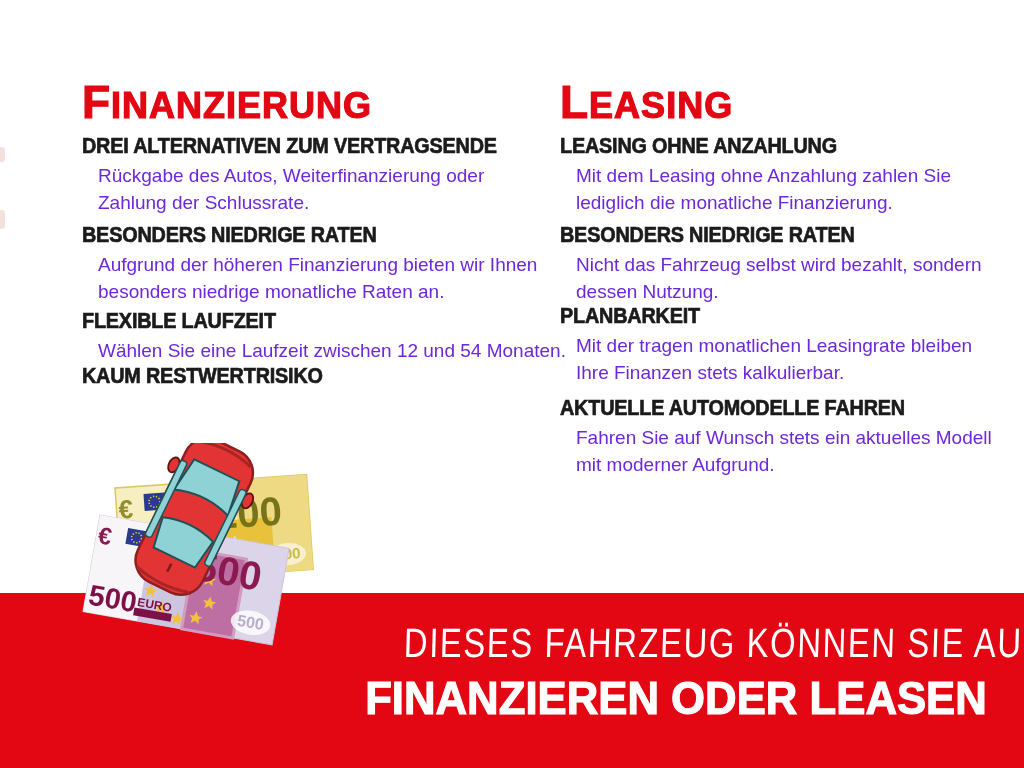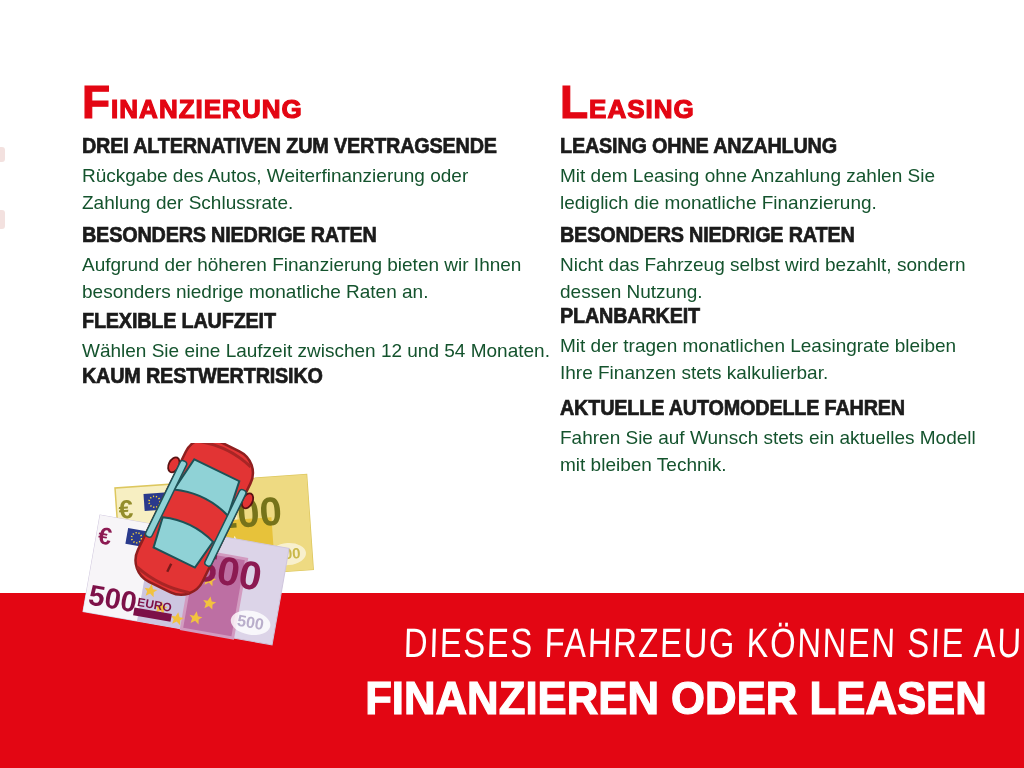--- a/index.html
+++ b/index.html
@@ -7,35 +7,35 @@
     width:1024px;height:768px;position:relative;overflow:hidden;
     background:#ffffff;
     font-family:"Liberation Sans",sans-serif;
     -webkit-font-smoothing:antialiased;
   }
   :root{--red:#e30613;--ink:#1b1b1b;}
 
   .column{position:absolute;}
   .title{
     margin:0;position:absolute;top:0;left:0;
-    font-weight:700;font-size:26px;line-height:44px;
+    font-weight:700;font-size:36px;line-height:44px;
     color:var(--red);-webkit-text-stroke:1.2px var(--red);
     text-transform:uppercase;letter-spacing:1px;white-space:nowrap;
     font-family:"Liberation Sans",sans-serif;
   }
   .title::first-letter{font-size:46px;}
 
   .section{position:absolute;left:0;}
   .sec-h{
     margin:0;font-weight:700;font-size:22px;line-height:26px;
     color:var(--ink);-webkit-text-stroke:0.7px var(--ink);
     letter-spacing:-0.2px;white-space:nowrap;
     transform:scaleX(0.9);transform-origin:0 50%;
   }
-  .body{margin:3px 0 0 0;font-size:19px;line-height:27px;color:#14532d;}
+  .body{margin:3px 0 0 16px;font-size:19px;line-height:27px;color:#6d28d9;}
   .bl{display:block;white-space:nowrap;}
 
   .edge-mark{position:absolute;left:0;width:5px;background:#e9c9c4;opacity:.55;border-radius:0 3px 3px 0;}
 
   .banner{
     position:absolute;left:0;top:593px;width:1024px;height:175px;
     background:var(--red);
   }
   .banner-text{
     position:absolute;left:336px;right:8px;top:26px;
@@ -116,21 +116,21 @@
     <p class="body">
       <span class="bl">Mit der tragen monatlichen Leasingrate bleiben</span>
       <span class="bl">Ihre Finanzen stets kalkulierbar.</span>
     </p>
   </div>
 
   <div class="section" style="top:315px;">
     <h2 class="sec-h">AKTUELLE AUTOMODELLE FAHREN</h2>
     <p class="body">
       <span class="bl">Fahren Sie auf Wunsch stets ein aktuelles Modell</span>
-      <span class="bl">mit bleiben Technik.</span>
+      <span class="bl">mit moderner Aufgrund.</span>
     </p>
   </div>
 </div>
 
 <div class="banner">
   <div class="banner-text">
     <span class="banner-line1">DIESES FAHRZEUG KÖNNEN SIE AUCH</span>
     <span class="banner-line2">FINANZIEREN ODER LEASEN</span>
   </div>
 </div>

